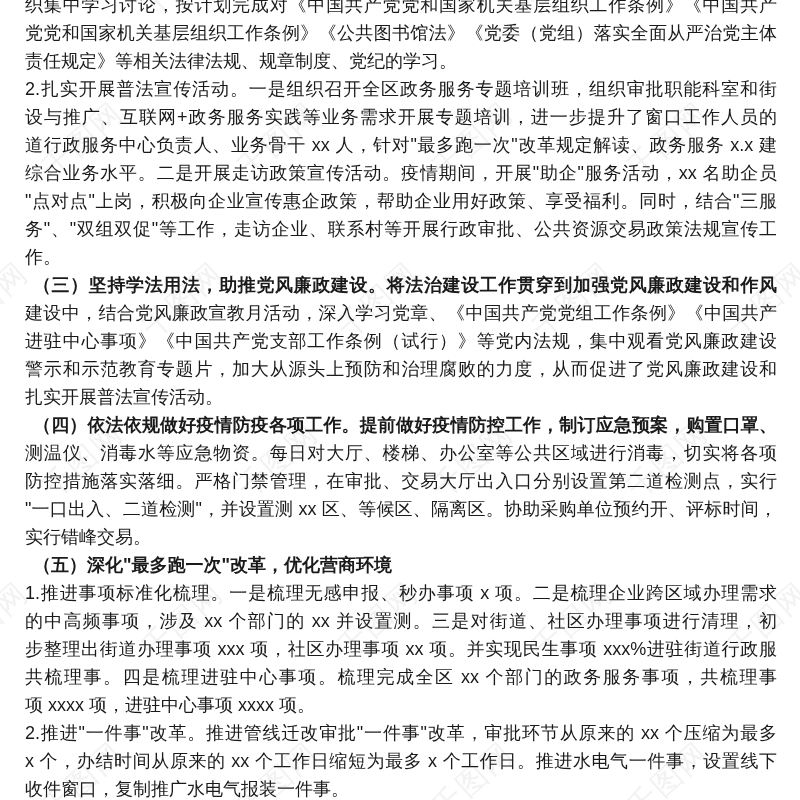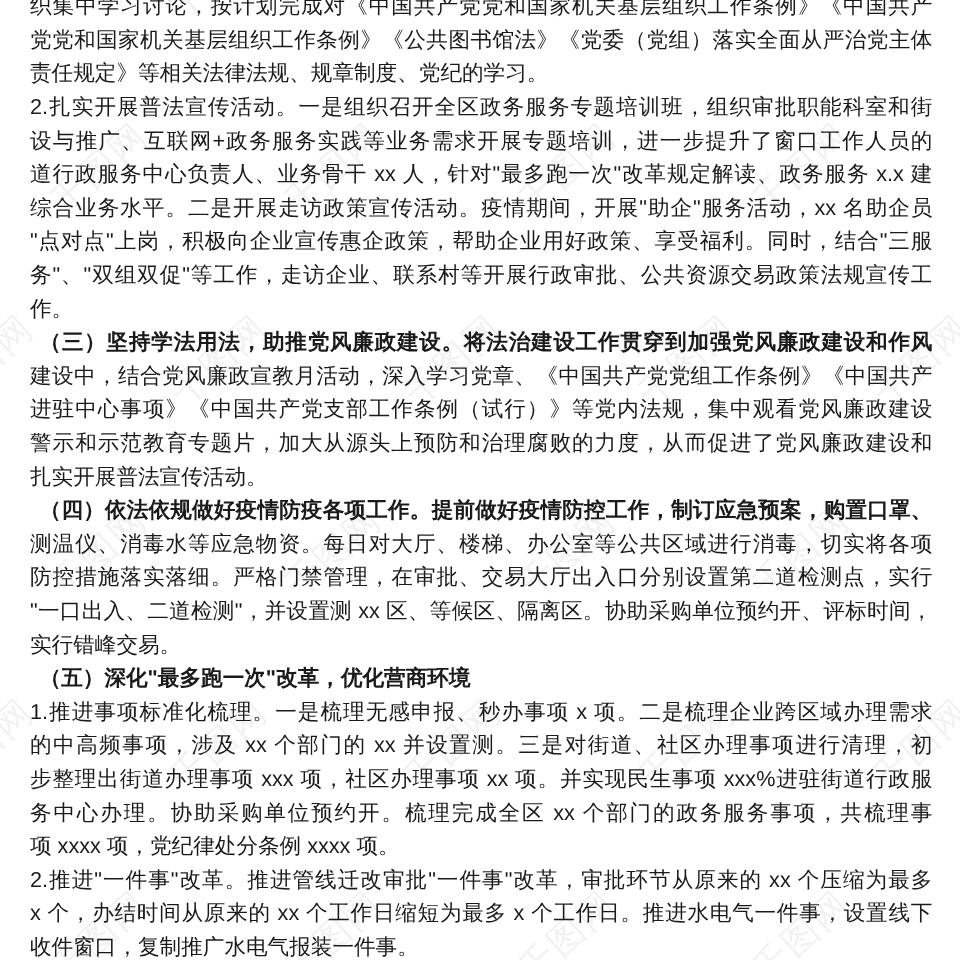--- a/index.html
+++ b/index.html
@@ -108,19 +108,19 @@
       <div class="line end">扎实开展普法宣传活动。</div>
       <div class="line full head">（四）依法依规做好疫情防疫各项工作。提前做好疫情防控工作，制订应急预案，购置口罩、</div>
       <div class="line full">测温仪、消毒水等应急物资。每日对大厅、楼梯、办公室等公共区域进行消毒，切实将各项</div>
       <div class="line full">防控措施落实落细。严格门禁管理，在审批、交易大厅出入口分别设置第二道检测点，实行</div>
       <div class="line full">"一口出入、二道检测"，并设置测 xx 区、等候区、隔离区。协助采购单位预约开、评标时间，</div>
       <div class="line end">实行错峰交易。</div>
       <div class="line end head">（五）深化"最多跑一次"改革，优化营商环境</div>
       <div class="line full">1.推进事项标准化梳理。一是梳理无感申报、秒办事项 x 项。二是梳理企业跨区域办理需求</div>
       <div class="line full">的中高频事项，涉及 xx 个部门的 xx 并设置测。三是对街道、社区办理事项进行清理，初</div>
       <div class="line full">步整理出街道办理事项 xxx 项，社区办理事项 xx 项。并实现民生事项 xxx%进驻街道行政服</div>
-      <div class="line full">务中心办理。协助采购单位预约开。梳理完成全区 xx 个部门的政务服务事项，共梳理事</div>
-      <div class="line end">项 xxxx 项，党纪律处分条例 xxxx 项。</div>
+      <div class="line full">共梳理事。四是梳理进驻中心事项。梳理完成全区 xx 个部门的政务服务事项，共梳理事</div>
+      <div class="line end">项 xxxx 项，进驻中心事项 xxxx 项。</div>
       <div class="line full">2.推进"一件事"改革。推进管线迁改审批"一件事"改革，审批环节从原来的 xx 个压缩为最多</div>
       <div class="line full">x 个，办结时间从原来的 xx 个工作日缩短为最多 x 个工作日。推进水电气一件事，设置线下</div>
       <div class="line end">收件窗口，复制推广水电气报装一件事。</div>
     </div>
 </div>
 
 </body></html>

